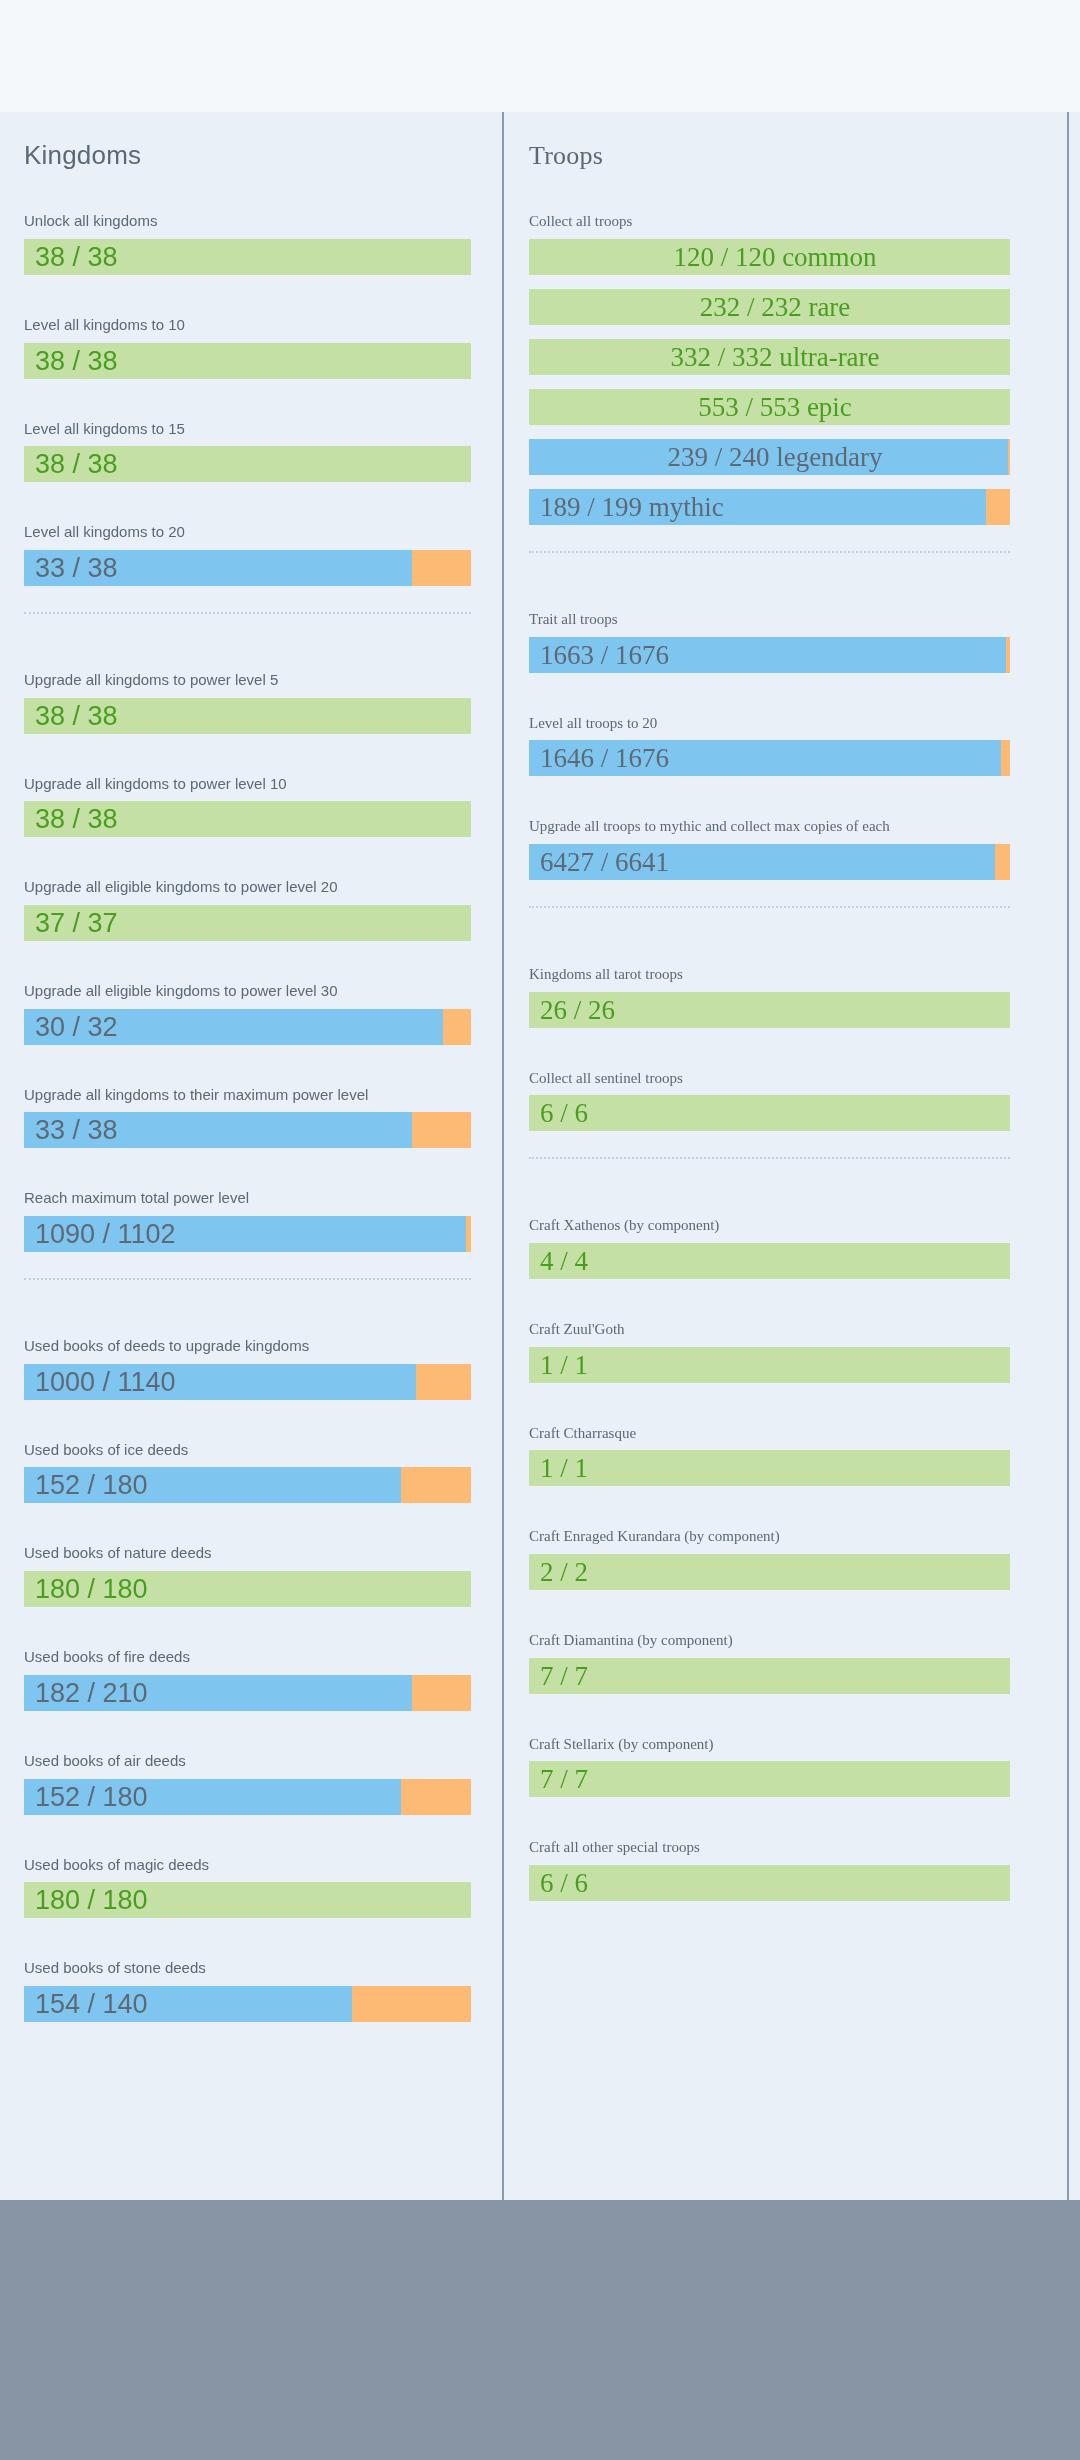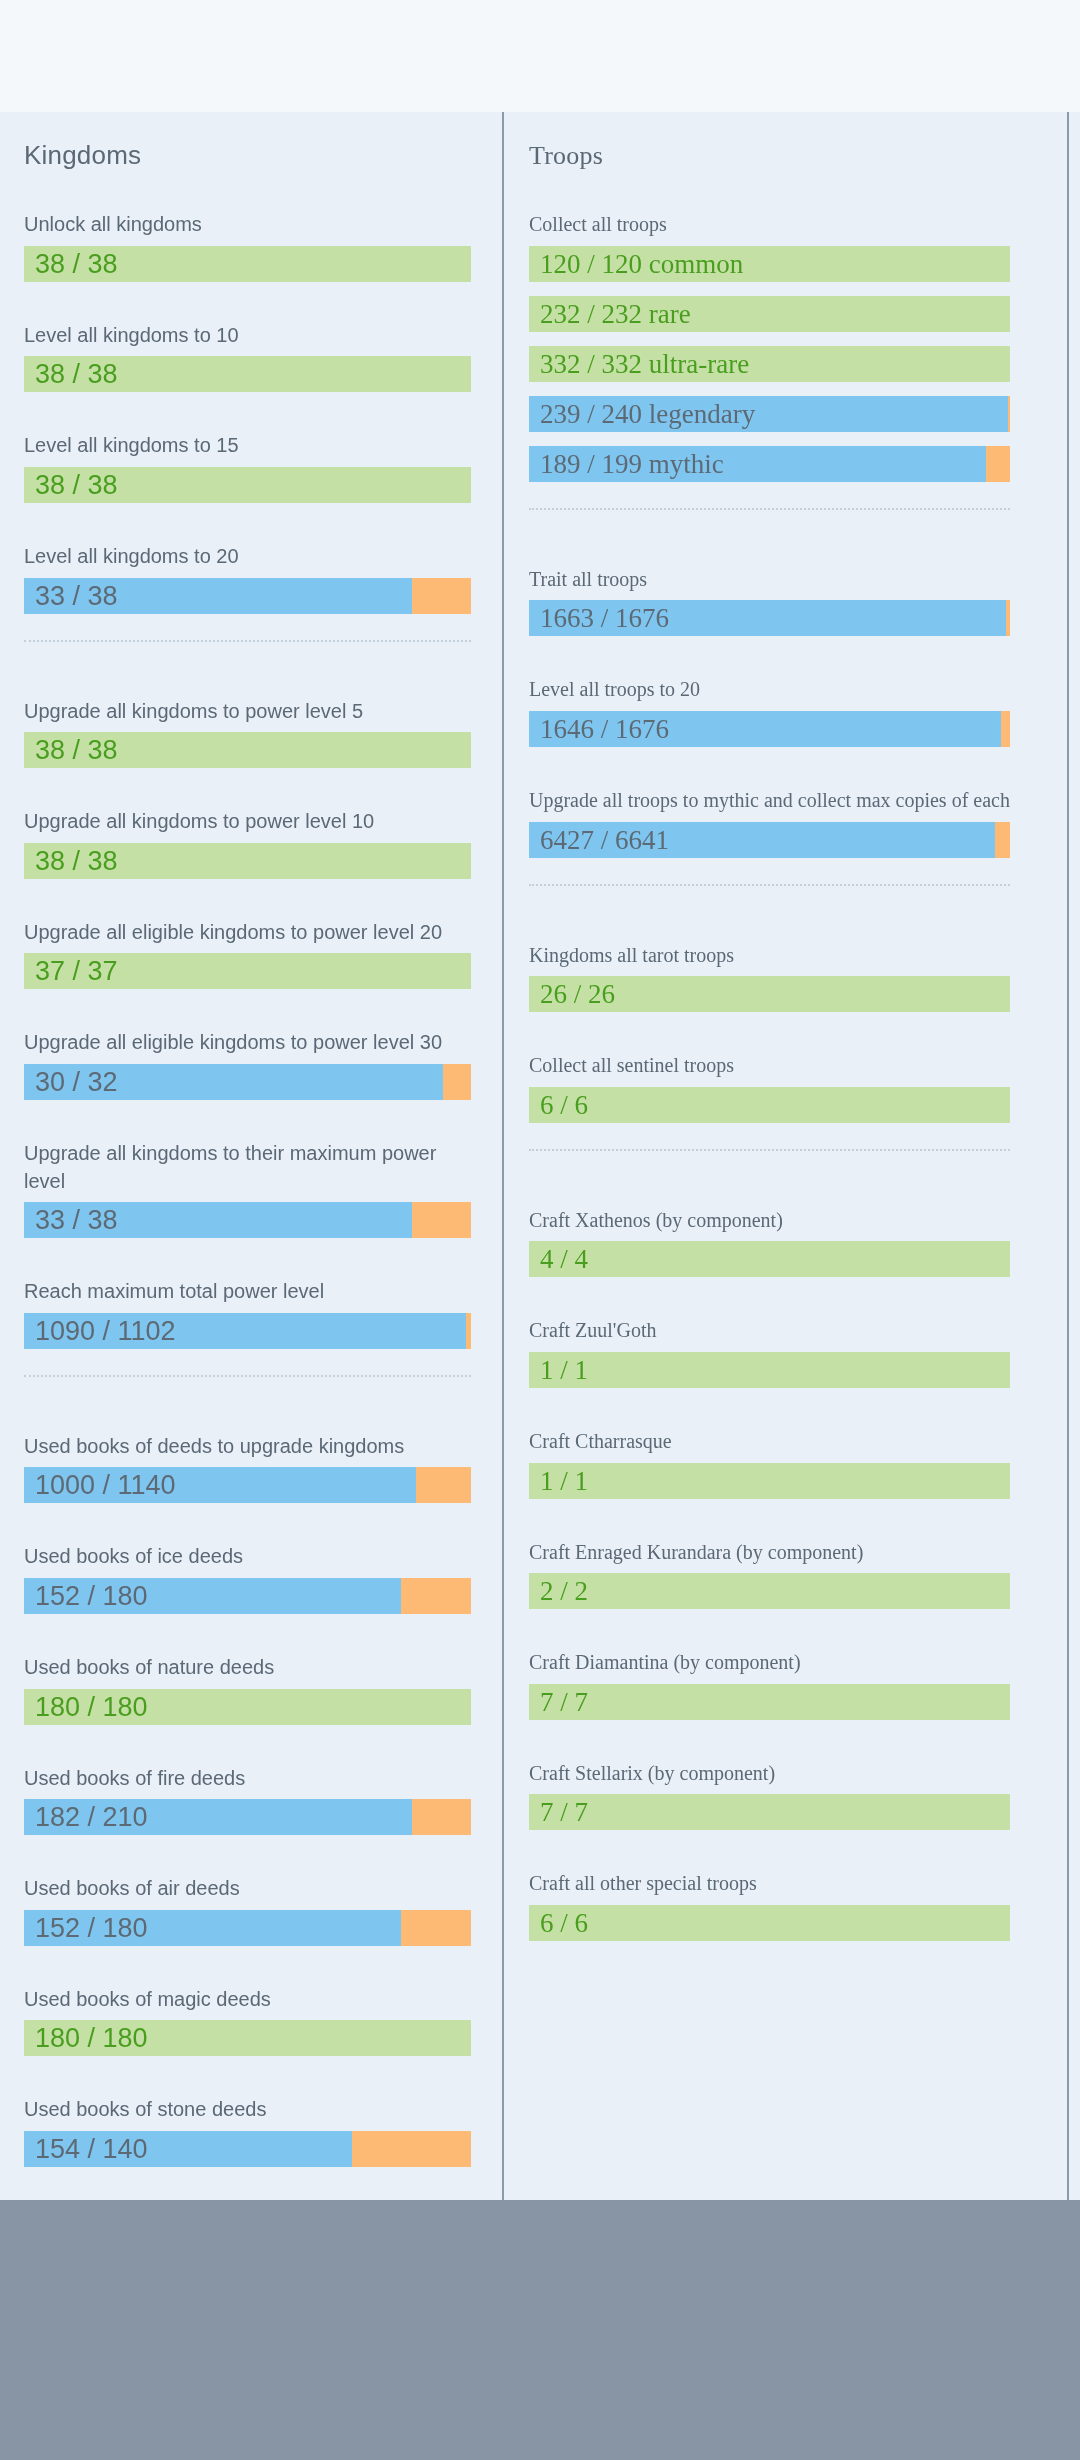--- a/index.html
+++ b/index.html
@@ -37,41 +37,41 @@
   .col-title {
     font-size:26px; color:#5b6876; font-weight:400;
     letter-spacing:0.2px; margin:10px 0 22px 0; line-height:1.2;
   }
 
   .group { padding:0 0 10px 0; }
   .group + .group { border-top:2px dotted #c3cfdb; padding-top:16px; }
 
   .item { margin-bottom:16px; }
   .item-label {
-    font-size:20px; color:#5b6876; line-height:1.38;
+    font-size:15px; color:#5b6876; line-height:1.38;
     margin-bottom:7px; font-weight:400;margin-top:40px;
   }
 
   .bar {
     position:relative; height:36px; width:100%;
     background:#fdba74; overflow:hidden;
   }
   .bar.empty-track { background:#e9f0f7; }
   .bar-fill { position:absolute; left:0; top:0; bottom:0; }
   .bar.green .bar-fill { background:#c5e0a5; }
   .bar.blue  .bar-fill { background:#7ec6ef; }
   .bar-text {
     position:relative; z-index:2; display:block;
     line-height:36px; padding-left:11px;
     font-size:27px; white-space:nowrap;
   }
   .bar.green .bar-text { color:#4a9e1f; }
   .bar.blue  .bar-text { color:#5d6a76; }
 
-  .sub-bar { margin-bottom:14px; }
+  .sub-bar { margin-bottom:14px;text-align:center; }
 
   .footer { position:absolute; left:0; top:2200px; width:1080px; height:260px; background:#8795a5; }
 </style>
 </head>
 <body>
 
 <div class="page">
 
   <div class="top-band"></div>
 
@@ -218,20 +218,24 @@
                 <span class="bar-text">120 / 120 common</span>
               </div>
               <div class="bar green sub-bar empty-track">
                 <div class="bar-fill" style="width: 100%;"></div>
                 <span class="bar-text">232 / 232 rare</span>
               </div>
               <div class="bar green sub-bar empty-track">
                 <div class="bar-fill" style="width: 100%;"></div>
                 <span class="bar-text">332 / 332 ultra-rare</span>
               </div>
+              <div class="bar green sub-bar empty-track">
+                <div class="bar-fill" style="width: 100%;"></div>
+                <span class="bar-text">553 / 553 epic</span>
+              </div>
               <div class="bar blue sub-bar">
                 <div class="bar-fill" style="width: 99.6%;"></div>
                 <span class="bar-text">239 / 240 legendary</span>
               </div>
               <div class="bar blue">
                 <div class="bar-fill" style="width: 95%;"></div>
                 <span class="bar-text">189 / 199 mythic</span>
               </div>
             </div>
           </div>

